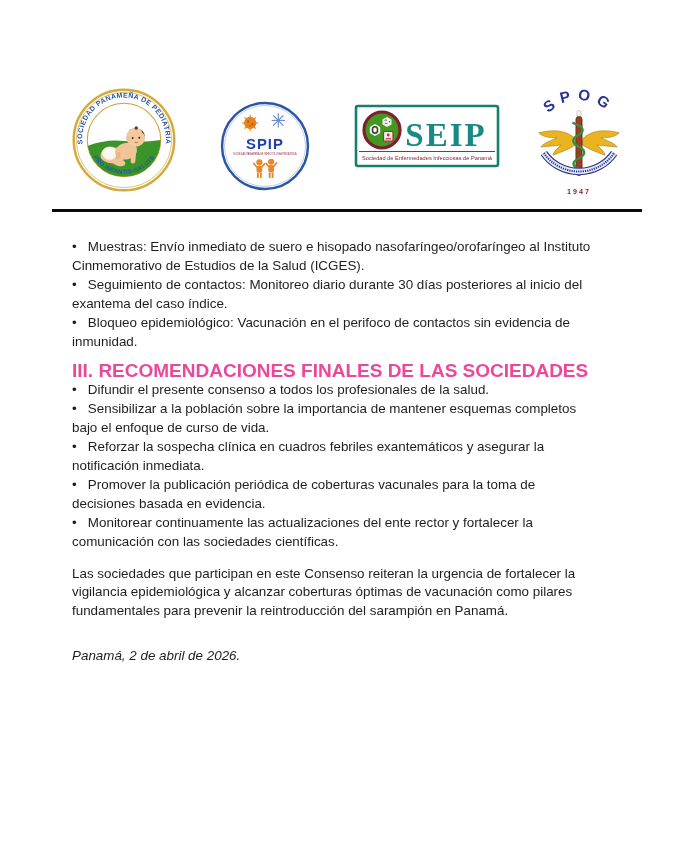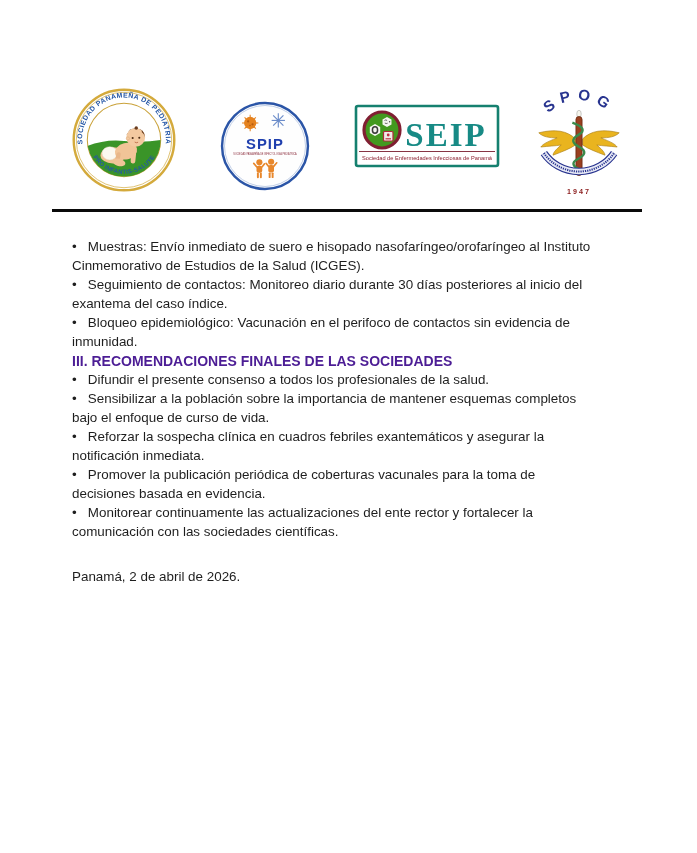--- a/index.html
+++ b/index.html
@@ -7,23 +7,23 @@
         font-family:"Liberation Sans", sans-serif;color:#1e1e1e;}
   .logo{position:absolute;}
   .logo-spp{left:72px;top:88px;}
   .logo-spip{left:220px;top:101px;}
   .logo-seip{left:354px;top:104px;}
   .logo-spog{left:530px;top:88px;}
   .divider{position:absolute;left:52px;top:209px;width:590px;height:3px;background:#0a0a0a;}
   .doc-body{position:absolute;left:72px;top:238px;width:590px;
             font-size:13.4px;line-height:18.9px;}
   .textblock{white-space:pre-wrap;margin:0;}
-  .heading{font-size:14px;line-height:18.9px;font-weight:bold;margin:1px 0 0 0;color:#4c1d95;}
+  .heading{font-size:19px;line-height:18.9px;font-weight:bold;margin:11px 0 0 0;color:#ec4899;}
   .closing{margin-top:13px;}
-  .dateline{margin:26px 0 2px 0;}
+  .dateline{margin:26px 0 2px 0;font-style:italic;}
   svg text{font-family:"Liberation Sans", sans-serif;}
   svg .serif{font-family:"Liberation Serif", serif;}
 </style>
 </head>
 <body>
 
 <div class="page">
 
   <svg class="logo logo-spp" width="104" height="104" viewBox="0 0 102 102">
     <defs>
@@ -158,16 +158,19 @@
     <h2 class="heading">III. RECOMENDACIONES FINALES DE LAS SOCIEDADES</h2>
     <p class="textblock">•   Difundir el presente consenso a todos los profesionales de la salud.
 •   Sensibilizar a la población sobre la importancia de mantener esquemas completos
 bajo el enfoque de curso de vida.
 •   Reforzar la sospecha clínica en cuadros febriles exantemáticos y asegurar la
 notificación inmediata.
 •   Promover la publicación periódica de coberturas vacunales para la toma de
 decisiones basada en evidencia.
 •   Monitorear continuamente las actualizaciones del ente rector y fortalecer la
 comunicación con las sociedades científicas.</p>
+    <p class="textblock closing">Las sociedades que participan en este Consenso reiteran la urgencia de fortalecer la
+vigilancia epidemiológica y alcanzar coberturas óptimas de vacunación como pilares
+fundamentales para prevenir la reintroducción del sarampión en Panamá.</p>
     <p class="textblock dateline">Panamá, 2 de abril de 2026.</p>
   </div>
 
 </div>
 
 </body></html>

